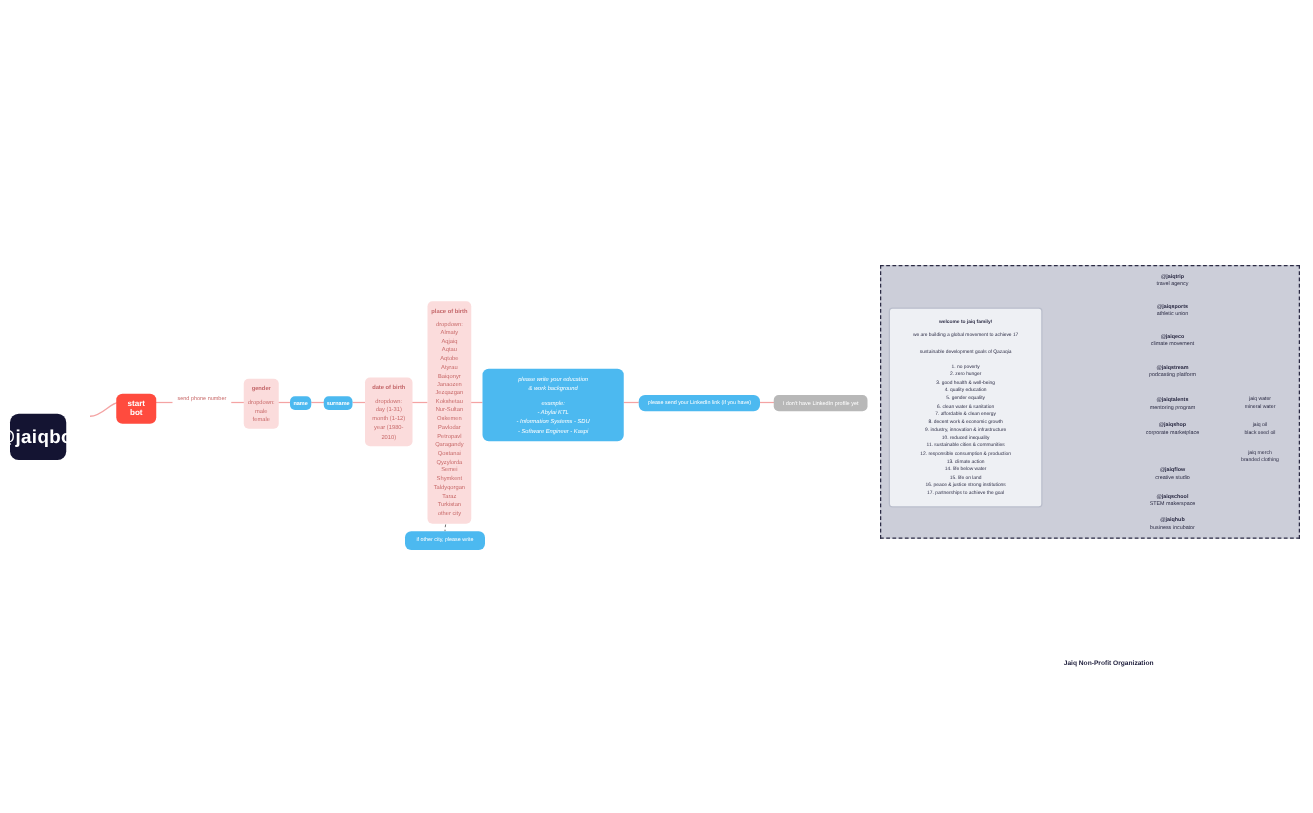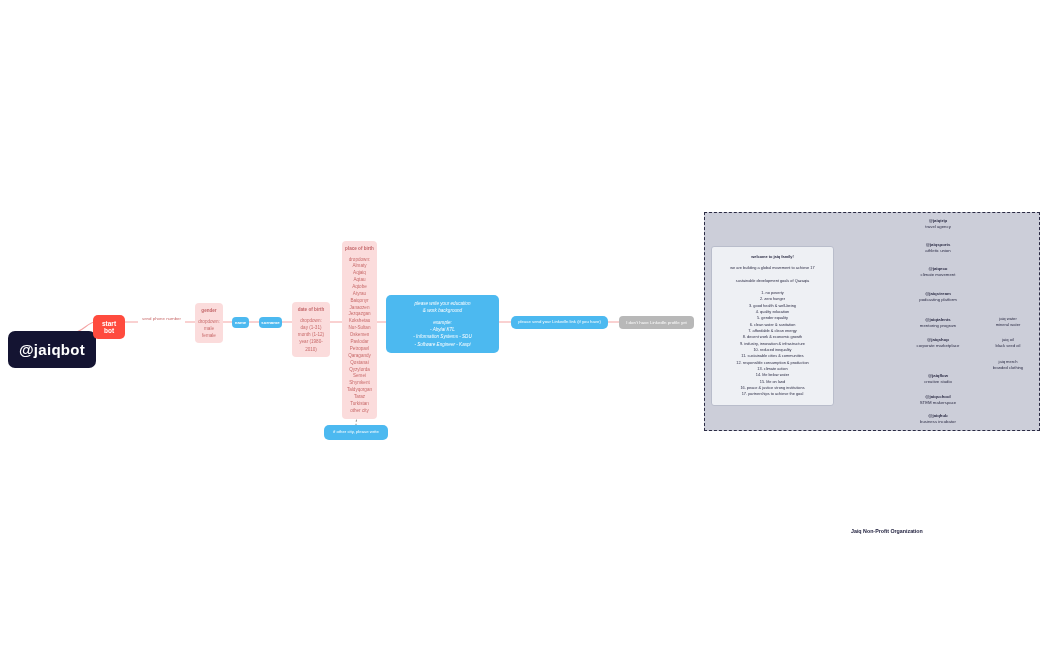--- a/index.html
+++ b/index.html
@@ -123,21 +123,21 @@
       <path d="M922 417 L 930 417"></path>
 
       <path d="M985 341 L 992 341"></path>
       <path d="M992 320 L 992 363"></path>
       <path d="M992 320 L 998 320"></path>
       <path d="M992 341 L 998 341"></path>
       <path d="M992 363 L 998 363"></path>
     </g>
   </svg>
 
-  <div class="node root-node" style="left:8px;top:331px;width:88px;text-align:right;">
+  <div class="node root-node" style="left:8px;top:331px;width:45px;text-align:right;">
     <span>@jaiqbot</span>
   </div>
 
   <div class="node start-node" style="left:93px;top:315px;width:32px;">
     <span>start bot</span>
   </div>
 
   <div class="node" style="left:137px;top:316px;width:49px;color:#c86a6a;font-size:4.4px;">
     <span>send phone number</span>
   </div>

